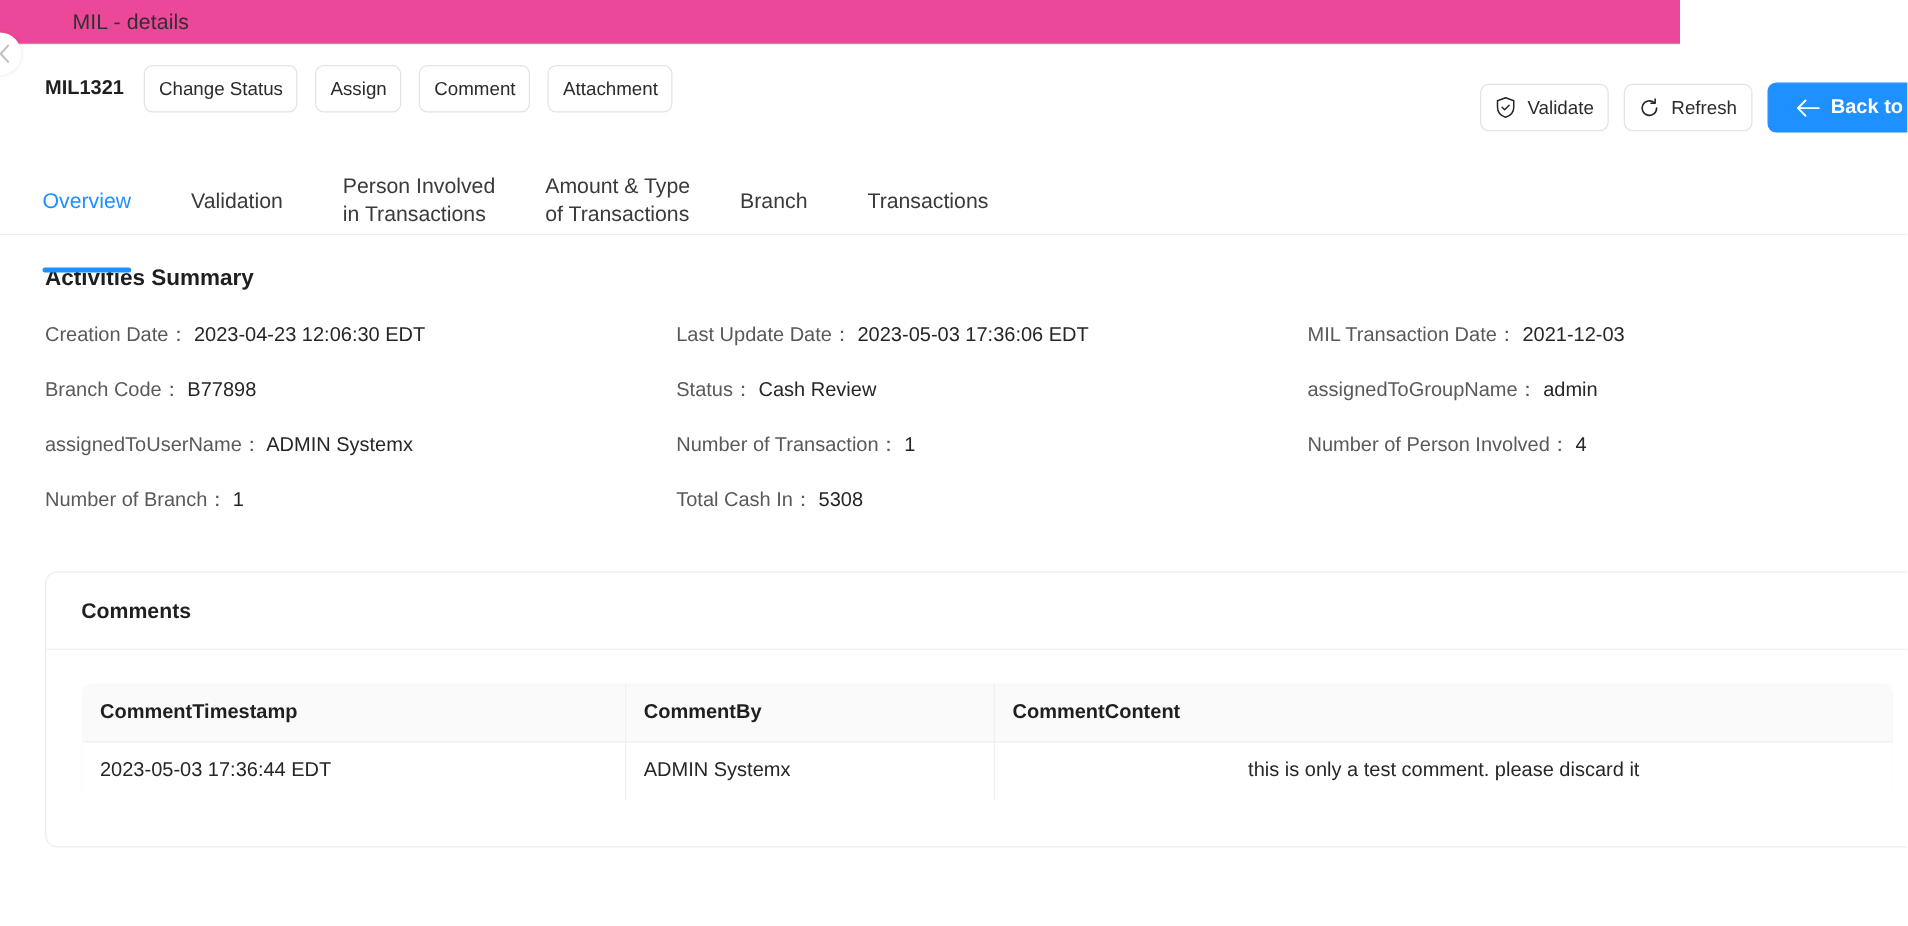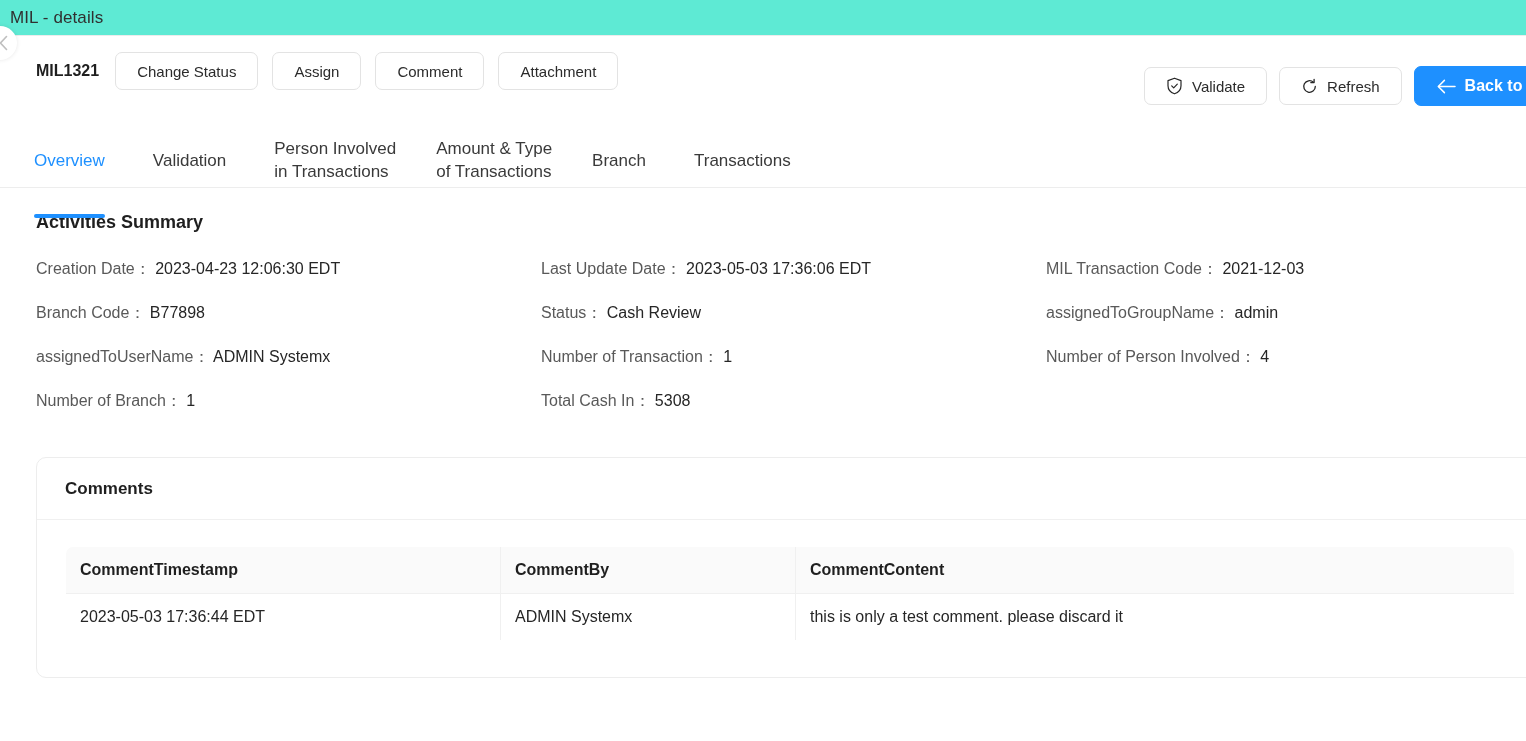--- a/index.html
+++ b/index.html
@@ -10,24 +10,24 @@
     overflow: hidden;
     background: #ffffff;
     font-family: "Liberation Sans", sans-serif;
     color: #1f1f1f;
   }
   body { position: relative; }
 
   
   .titlebar {
     position: absolute; top: 0; left: 0;
-    width: 1526px; height: 36px;
-    background: #5eead4;
+    width: 1344px; height: 36px;
+    background: #ec4899;
     border-bottom: 1px solid #ececec;
-    display: flex; align-items: center;
+    display: flex; align-items: center; padding-left: 48px;
   }
   .titlebar-text {
     font-size: 17px; color: #303030;
     padding-left: 10px; letter-spacing: .1px;
     white-space: nowrap;
   }
 
   
   .collapse-handle {
     position: absolute; left: -17px; top: 26px;
@@ -57,21 +57,21 @@
   .actionbar-left {
     position: absolute; left: 36px; top: 16px;
     display: flex; align-items: center; gap: 14px;
   }
   .mil-id {
     font-size: 16px; font-weight: bold; color: #1f1f1f;
     margin-right: 2px; white-space: nowrap;
   }
   .btn {
     height: 38px;
-    padding: 0 21px;
+    padding: 0 11px;
     border: 1px solid #e3e3e3;
     border-radius: 7px;
     background: #ffffff;
     font-family: "Liberation Sans", sans-serif;
     font-size: 15px;
     color: #2b2b2b;
     display: inline-flex; align-items: center; justify-content: center;
     gap: 9px;
     white-space: nowrap;
     cursor: pointer;
@@ -187,21 +187,21 @@
     white-space: nowrap;
   }
   table.data th:last-child { border-right: none; }
   table.data td {
     font-size: 16px;
     color: #262626;
     padding: 14px 14px;
     border-right: 1px solid #f0f0f0;
     white-space: nowrap;
   }
-  table.data td:last-child { border-right: none; }
+  table.data td:last-child { border-right: none; text-align: center; }
   .col-ts { width: 435px; }
   .col-by { width: 295px; }
 </style>
 </head>
 <body>
 
 <div class="titlebar">
   <div class="titlebar-text">MIL - details</div>
 </div>
 
@@ -298,21 +298,21 @@
       <div class="field">
         <span class="field-label">Creation Date：</span>
         <span class="field-value">2023-04-23 12:06:30 EDT</span>
       </div>
       <div class="field">
         <span class="field-label">Last Update Date：</span>
         <span class="field-value">2023-05-03 17:36:06 EDT</span>
       </div>
 
       <div class="field">
-        <span class="field-label">MIL Transaction Code：</span>
+        <span class="field-label">MIL Transaction Date：</span>
         <span class="field-value">2021-12-03</span>
       </div>
       <div class="field">
         <span class="field-label">Branch Code：</span>
         <span class="field-value">B77898</span>
       </div>
       <div class="field">
         <span class="field-label">Status：</span>
         <span class="field-value">Cash Review</span>
       </div>

